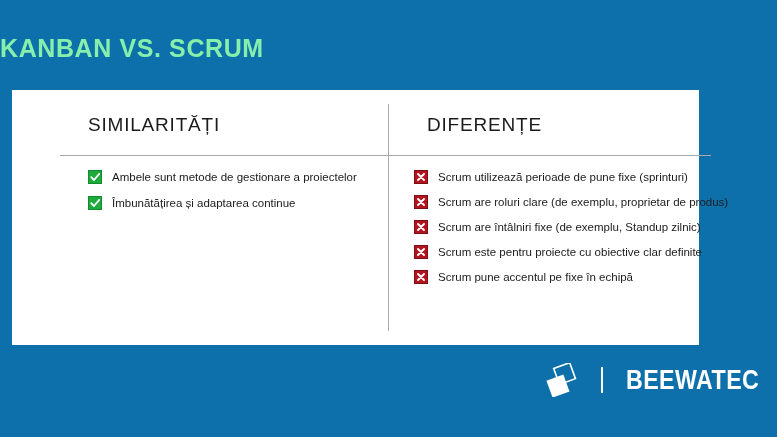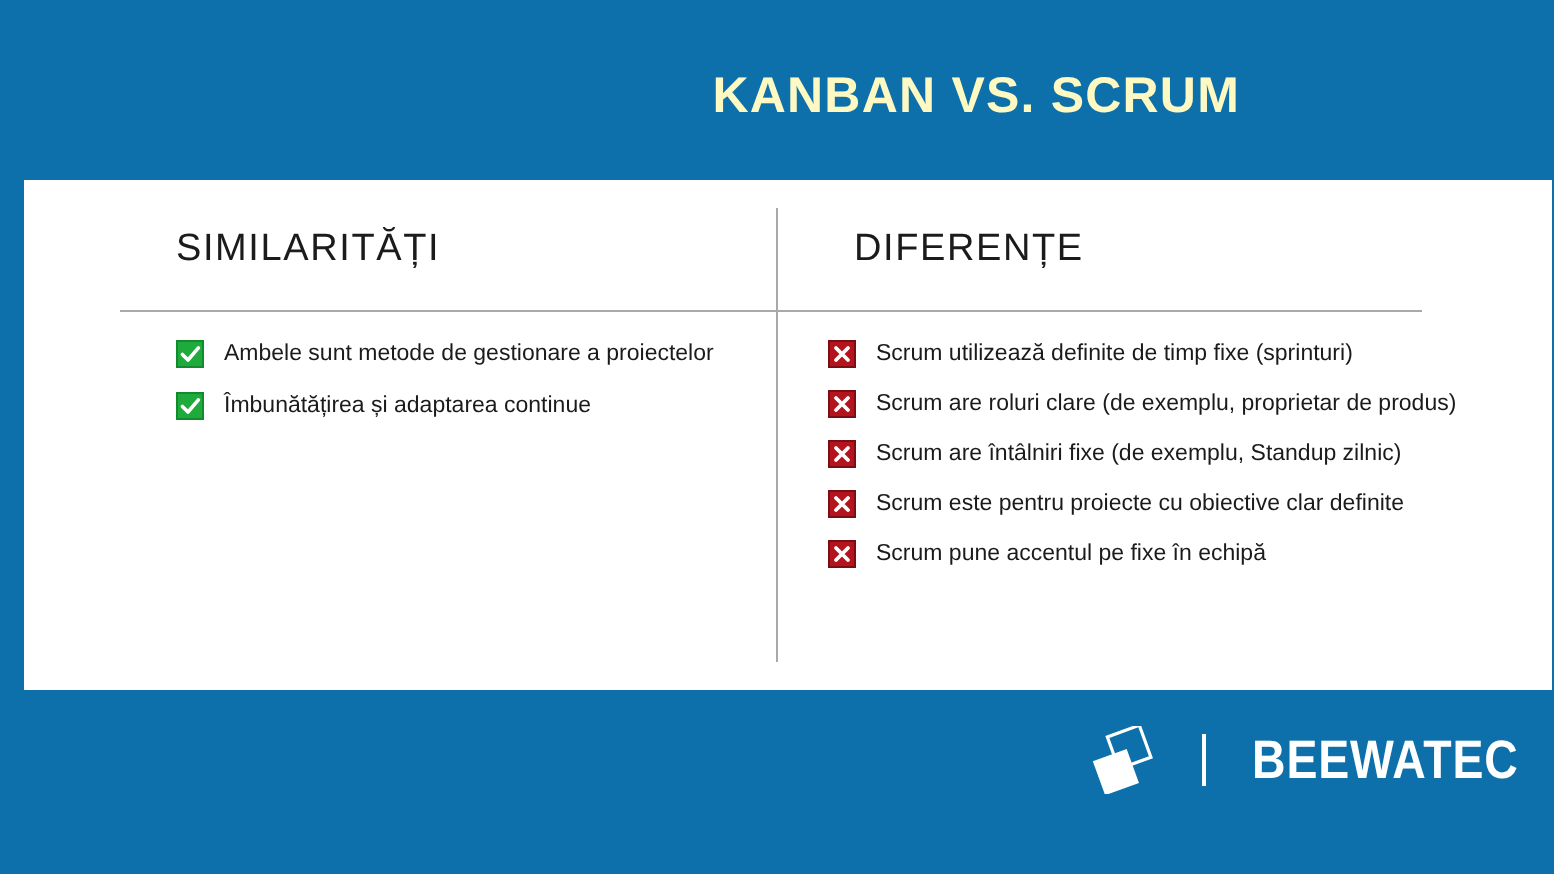--- a/index.html
+++ b/index.html
@@ -17,31 +17,31 @@
     position: relative;
     width: 777px;
     height: 437px;
     background: #0d70aa;
   }
   .title {
     position: absolute;
     top: 34px;
     left: 0;
     width: 620px;
-    text-align: right;
-    color: #fef9c3;
+    text-align: left;
+    color: #86efac;
     font-size: 25px;
     font-weight: bold;
     letter-spacing: 0.6px;
   }
   .card {
     position: absolute;
     left: 12px;
     top: 90px;
-    width: 764px;
+    width: 687px;
     height: 255px;
     background: #ffffff;
   }
   .col-head {
     position: absolute;
     top: 24px;
     font-size: 19px;
     font-weight: normal;
     color: #1b1b1b;
     letter-spacing: 0.8px;
@@ -168,21 +168,21 @@
     </ul>
 
     <ul class="list right">
       <li>
         <span class="mark">
           <svg viewBox="0 0 14 14" width="14" height="14" aria-hidden="true">
             <rect x="0.5" y="0.5" width="13" height="13" fill="#b3141e" stroke="#7d0d14" stroke-width="1"></rect>
             <path d="M4 4 L10 10 M10 4 L4 10" fill="none" stroke="#ffffff" stroke-width="1.9" stroke-linecap="round"></path>
           </svg>
         </span>
-        <span class="item-text">Scrum utilizează definite de timp fixe (sprinturi)</span>
+        <span class="item-text">Scrum utilizează perioade de pune fixe (sprinturi)</span>
       </li>
       <li>
         <span class="mark">
           <svg viewBox="0 0 14 14" width="14" height="14" aria-hidden="true">
             <rect x="0.5" y="0.5" width="13" height="13" fill="#b3141e" stroke="#7d0d14" stroke-width="1"></rect>
             <path d="M4 4 L10 10 M10 4 L4 10" fill="none" stroke="#ffffff" stroke-width="1.9" stroke-linecap="round"></path>
           </svg>
         </span>
         <span class="item-text">Scrum are roluri clare (de exemplu, proprietar de produs)</span>
       </li>

